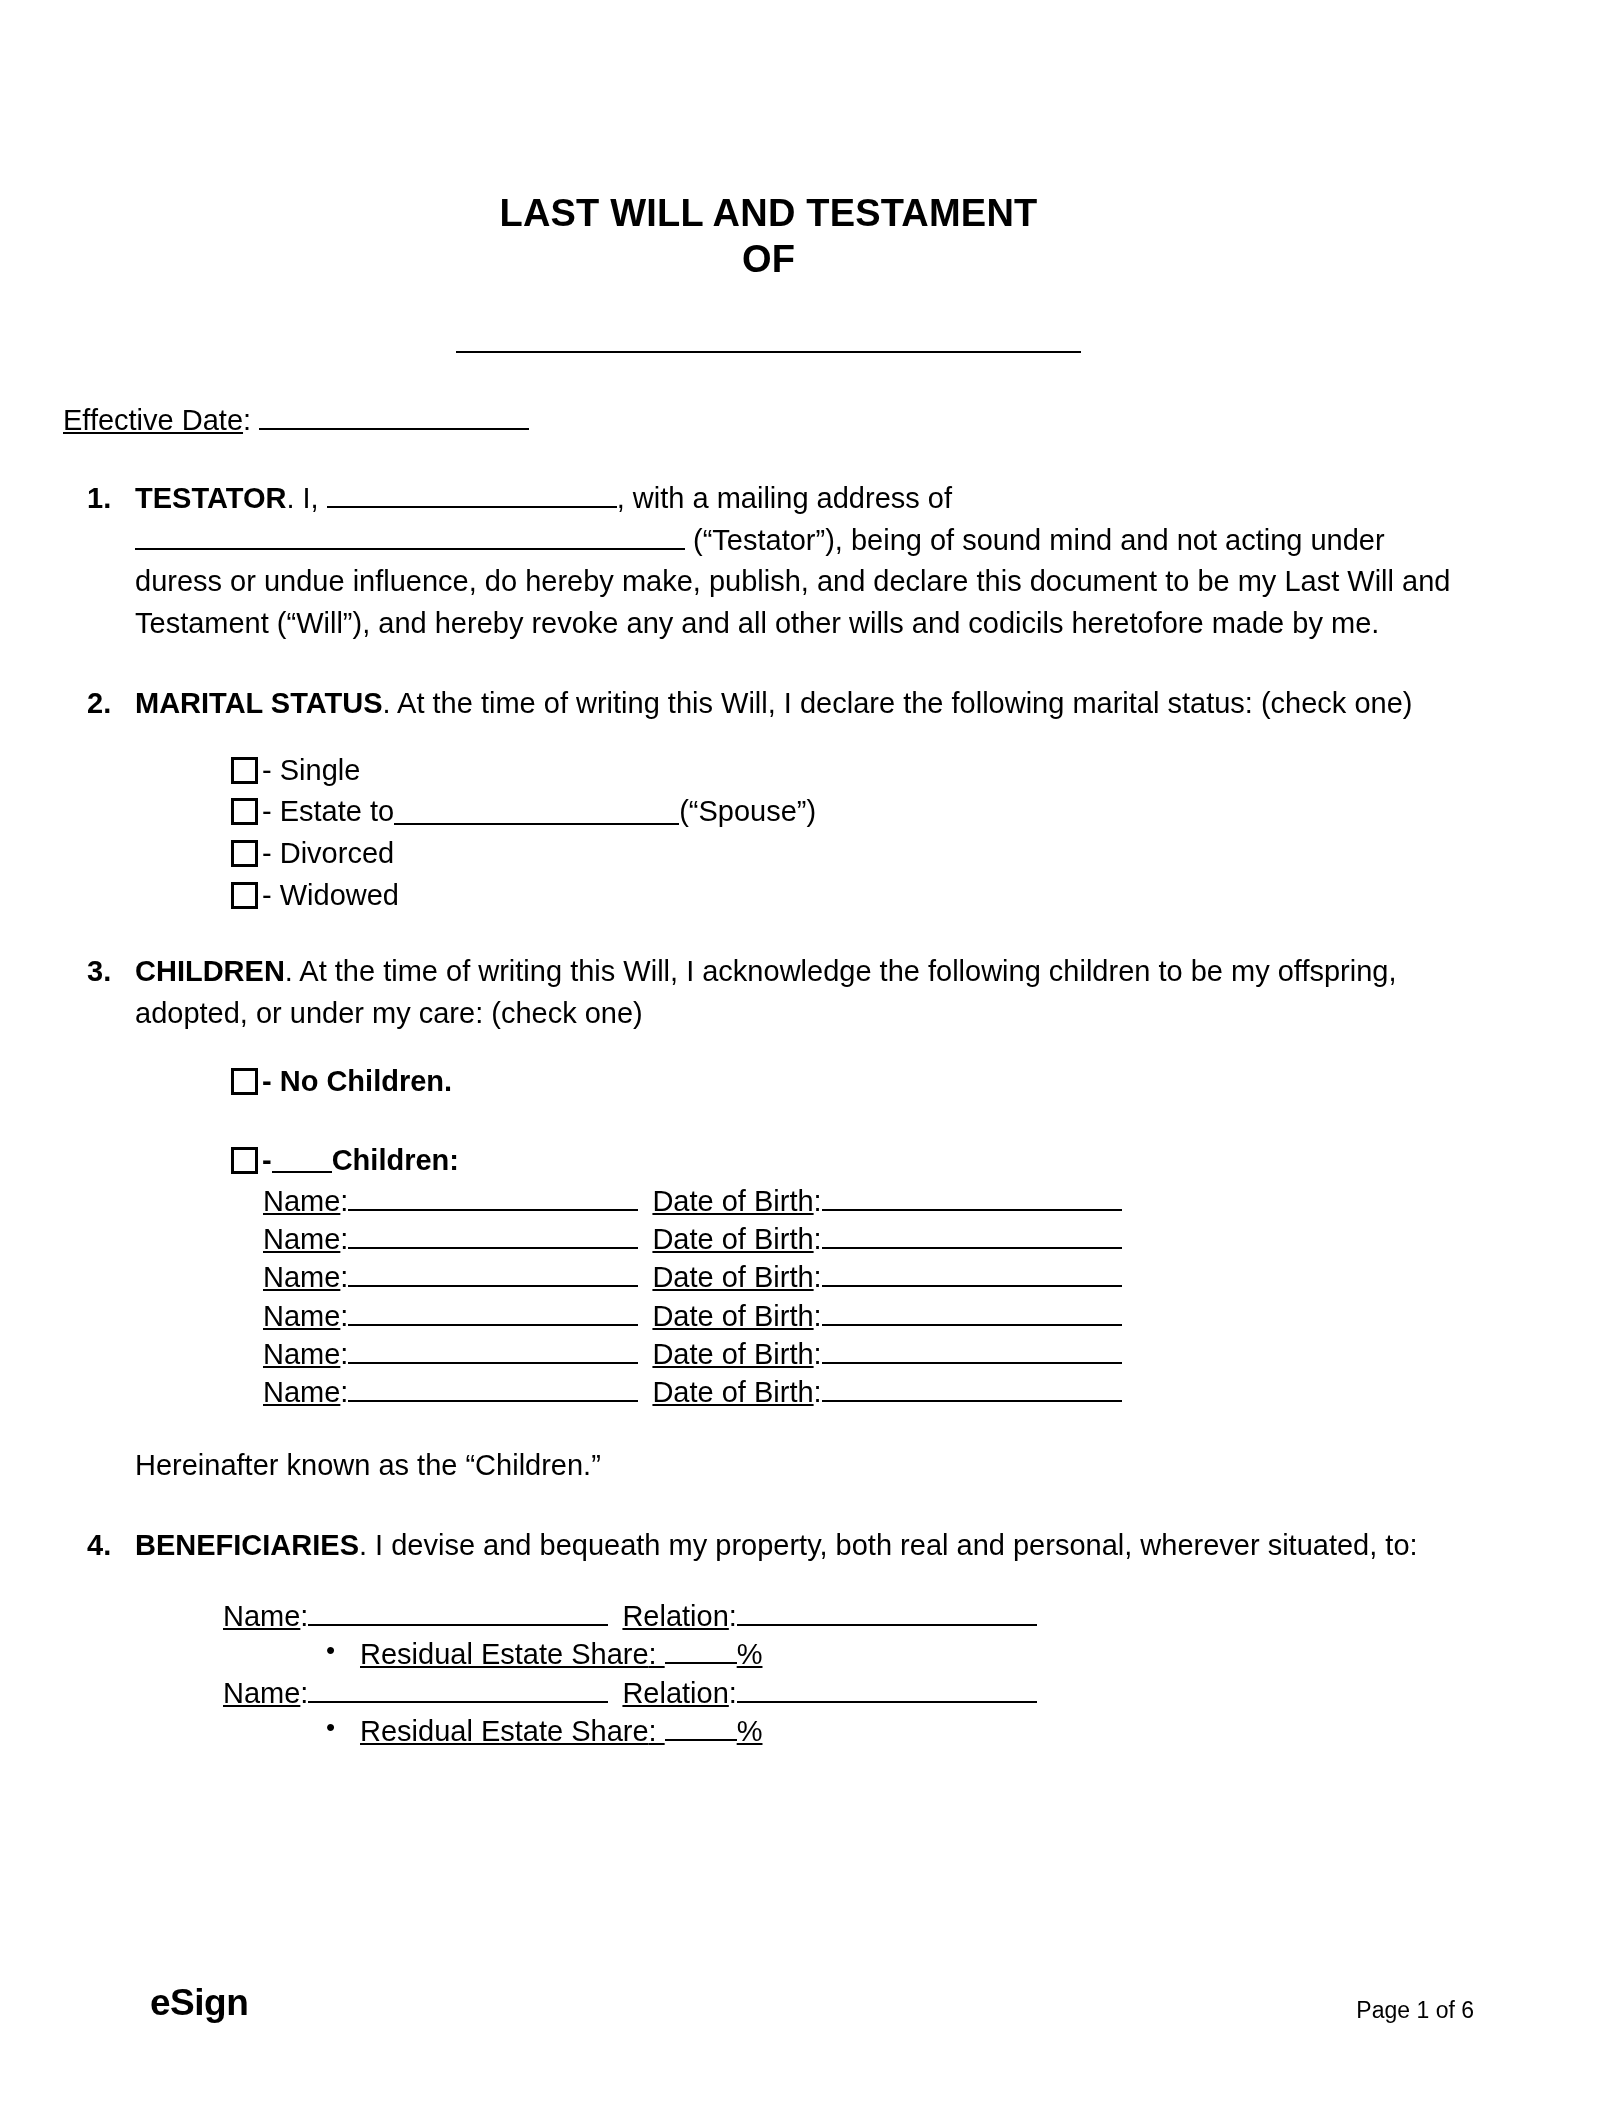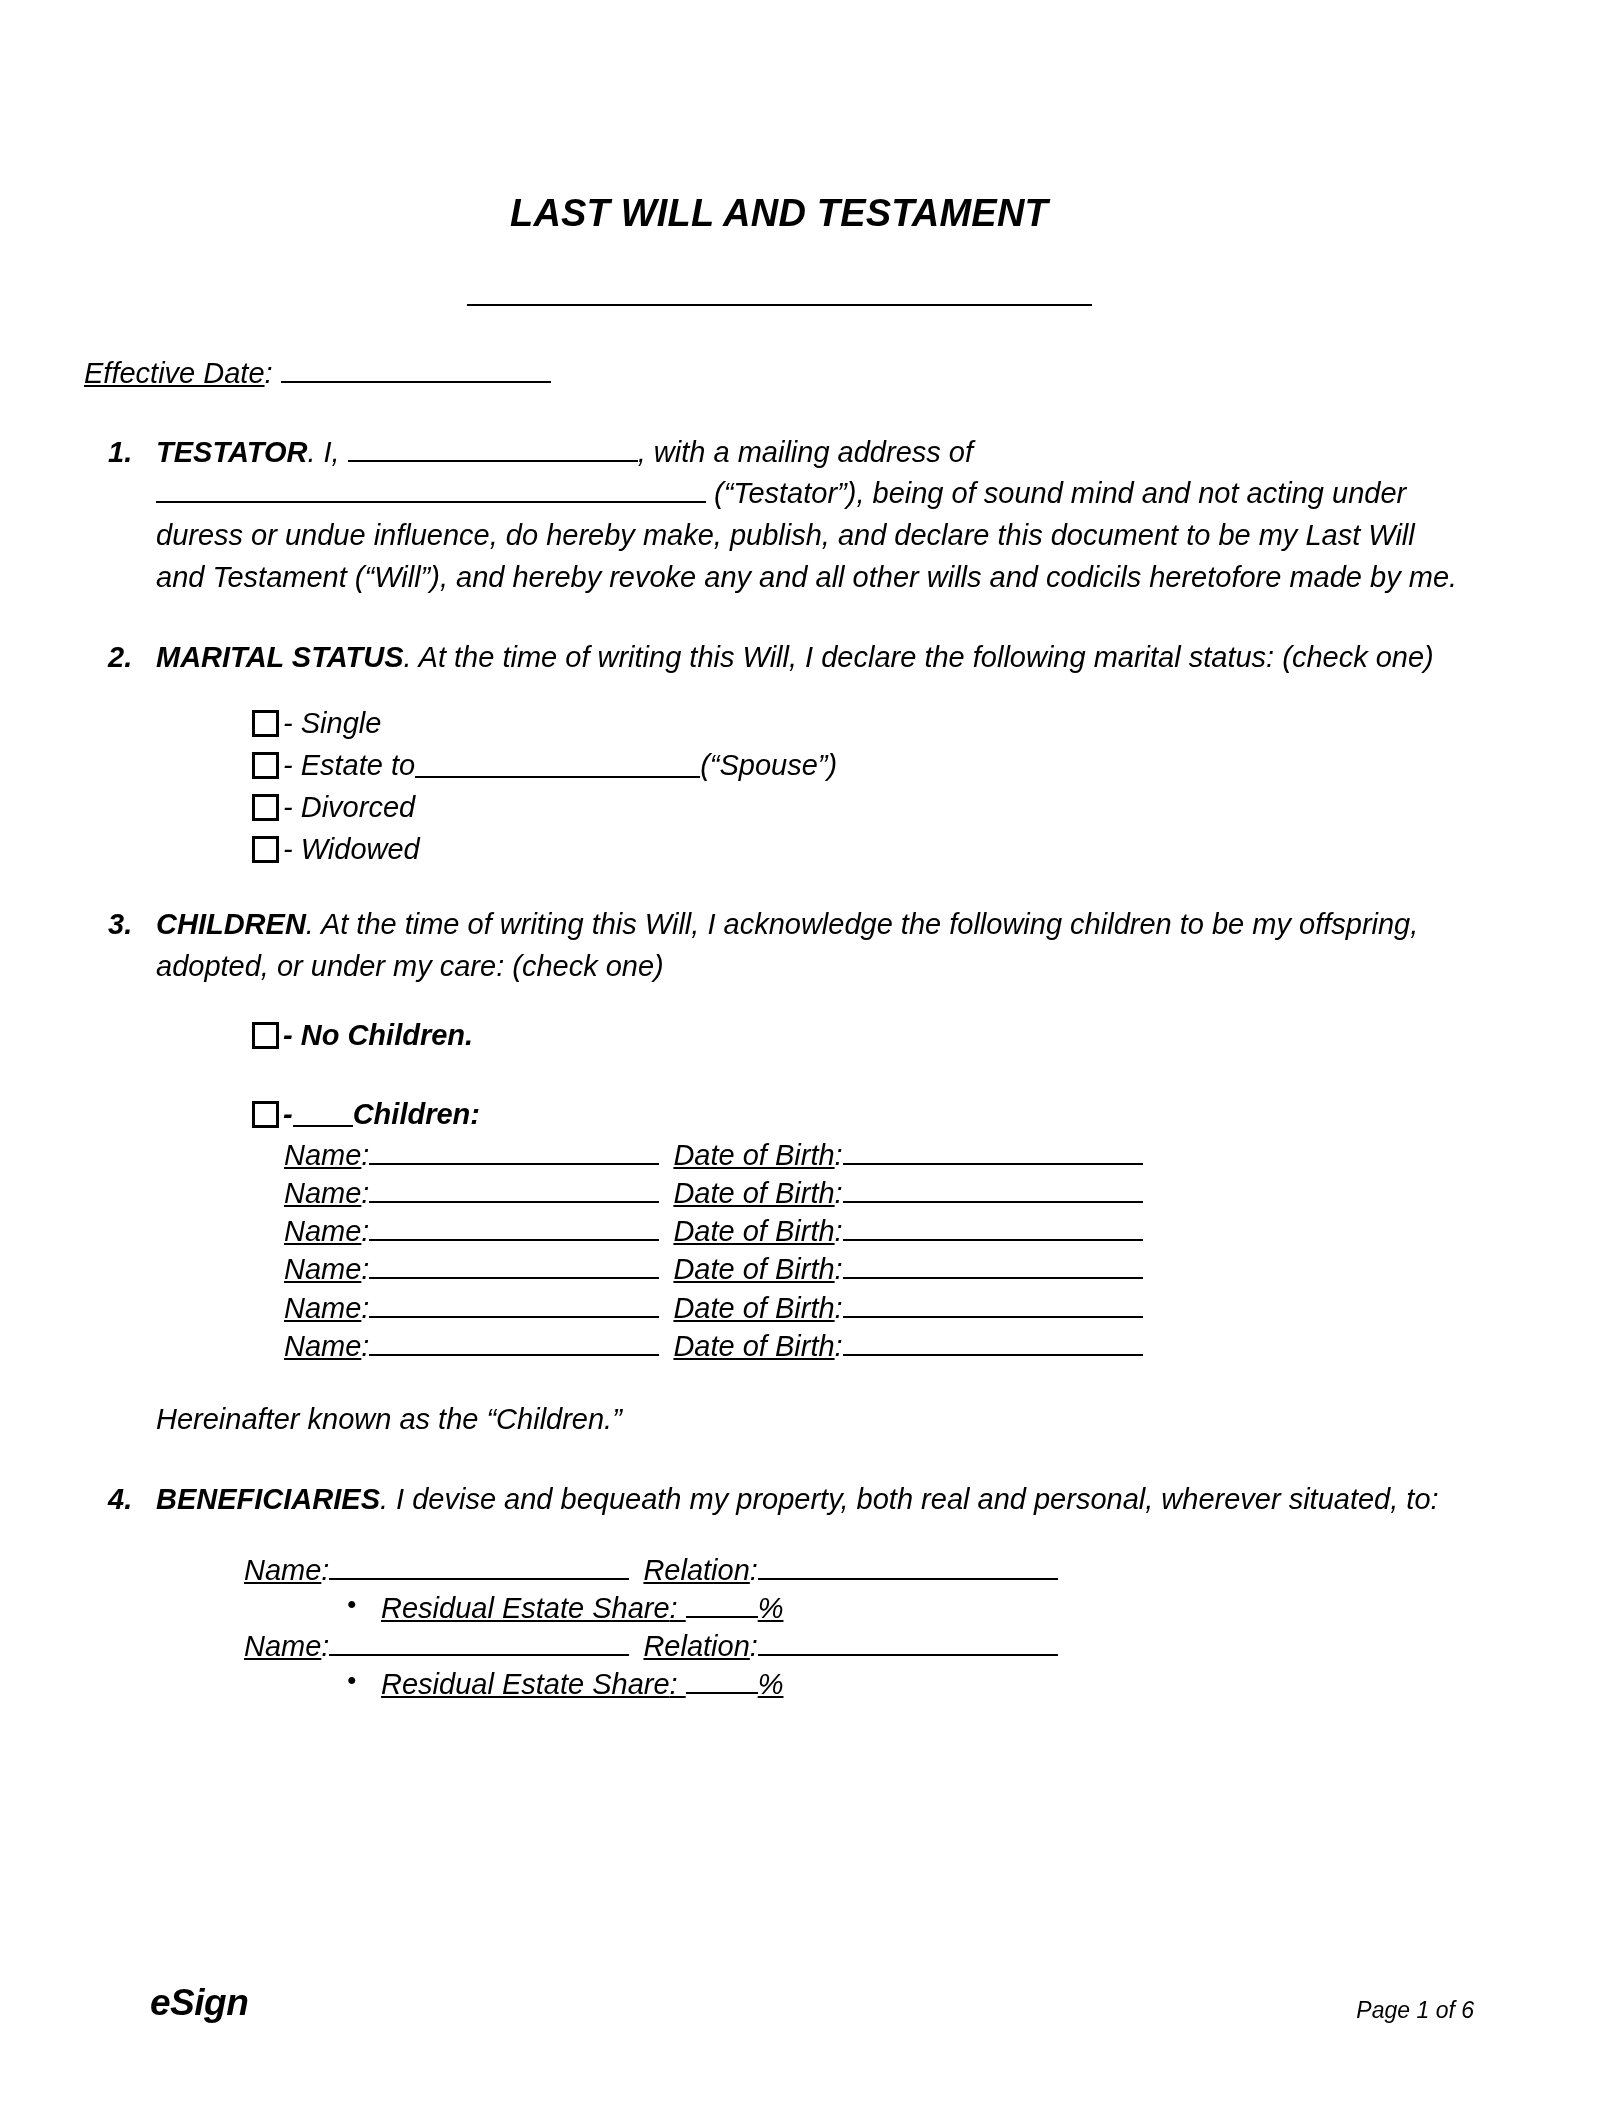--- a/index.html
+++ b/index.html
@@ -10,23 +10,22 @@
   body {
     font-family: "Liberation Sans", sans-serif;
     color: #000000;
   }
   .page {
     position: relative;
     width: 1624px;
     height: 2112px;
     background: #ffffff;
     box-sizing: border-box;
-    padding: 190px 150px 0 84px;
+    padding: 190px 150px 0 63px;
     overflow: hidden;
-    font-style: italic;
   }
   .doc-title {
     text-align: center;
     font-size: 38px;
     font-weight: bold;
     line-height: 1.22;
     letter-spacing: 0.2px;
     margin: 0;
   }
   .title-line-2 {
@@ -144,20 +143,21 @@
     font-size: 23px;
   }
 </style>
 </head>
 <body>
 
 <div class="page">
 
   <h1 class="doc-title">
     <span>LAST WILL AND TESTAMENT</span>
+    <span class="title-line-2">OF</span>
   </h1>
 
   <div class="name-rule"></div>
 
   <div class="effective-row">
     <span class="u">Effective Date</span><span>: </span><span class="blank" style="width:270px;height:26px;"></span>
   </div>
 
   <ol class="sections">
 

